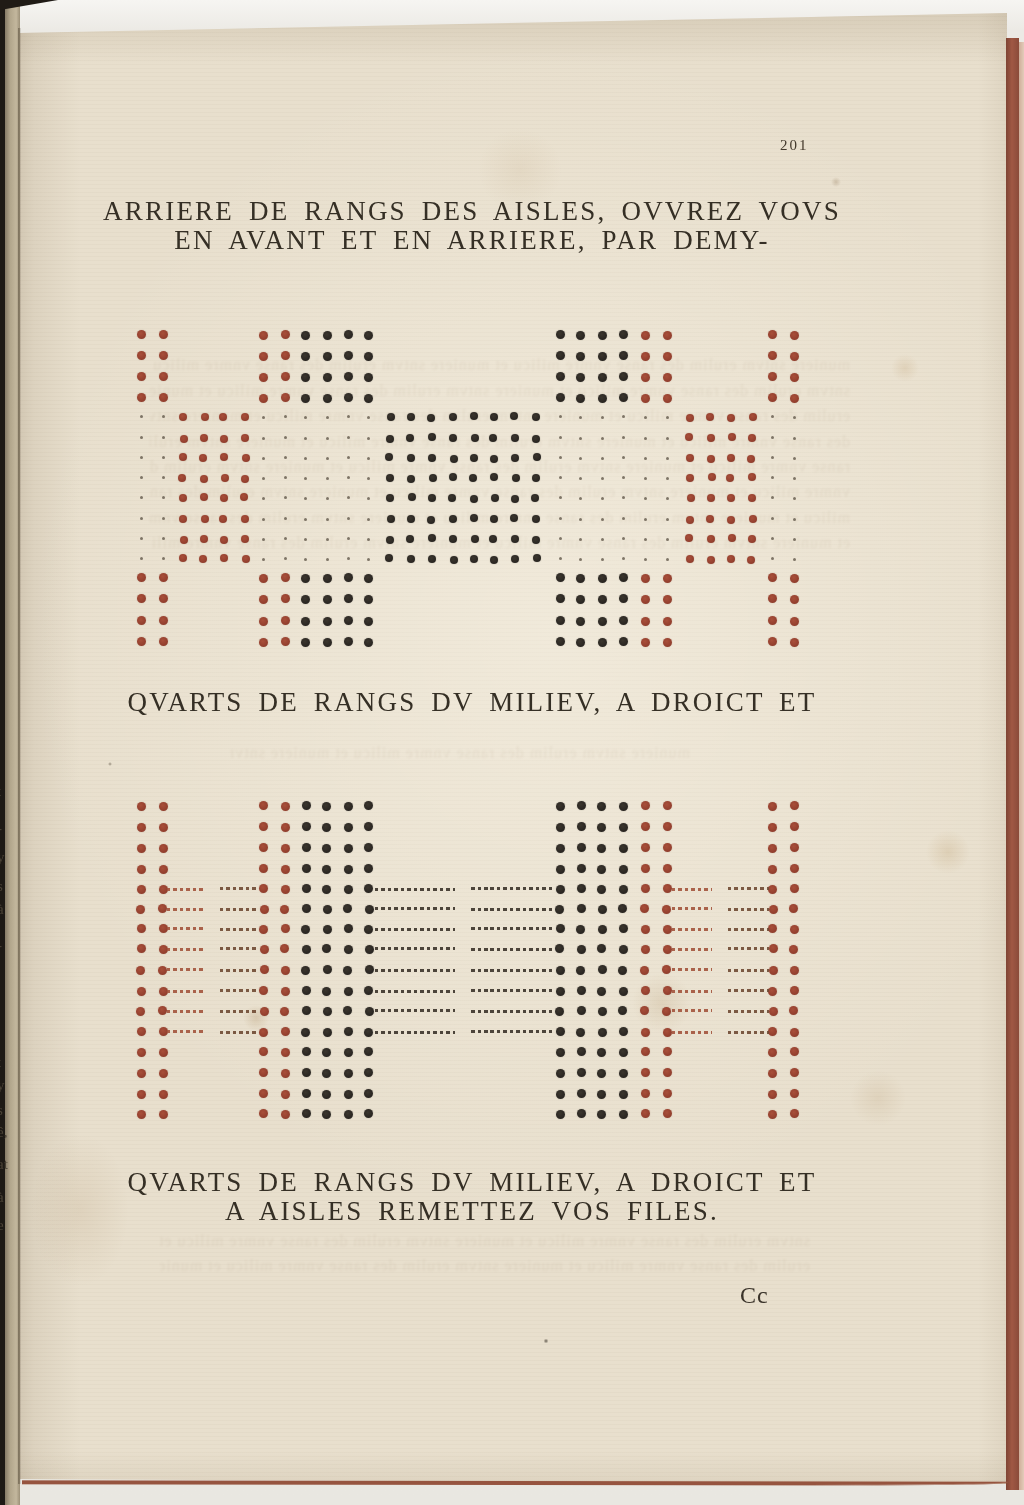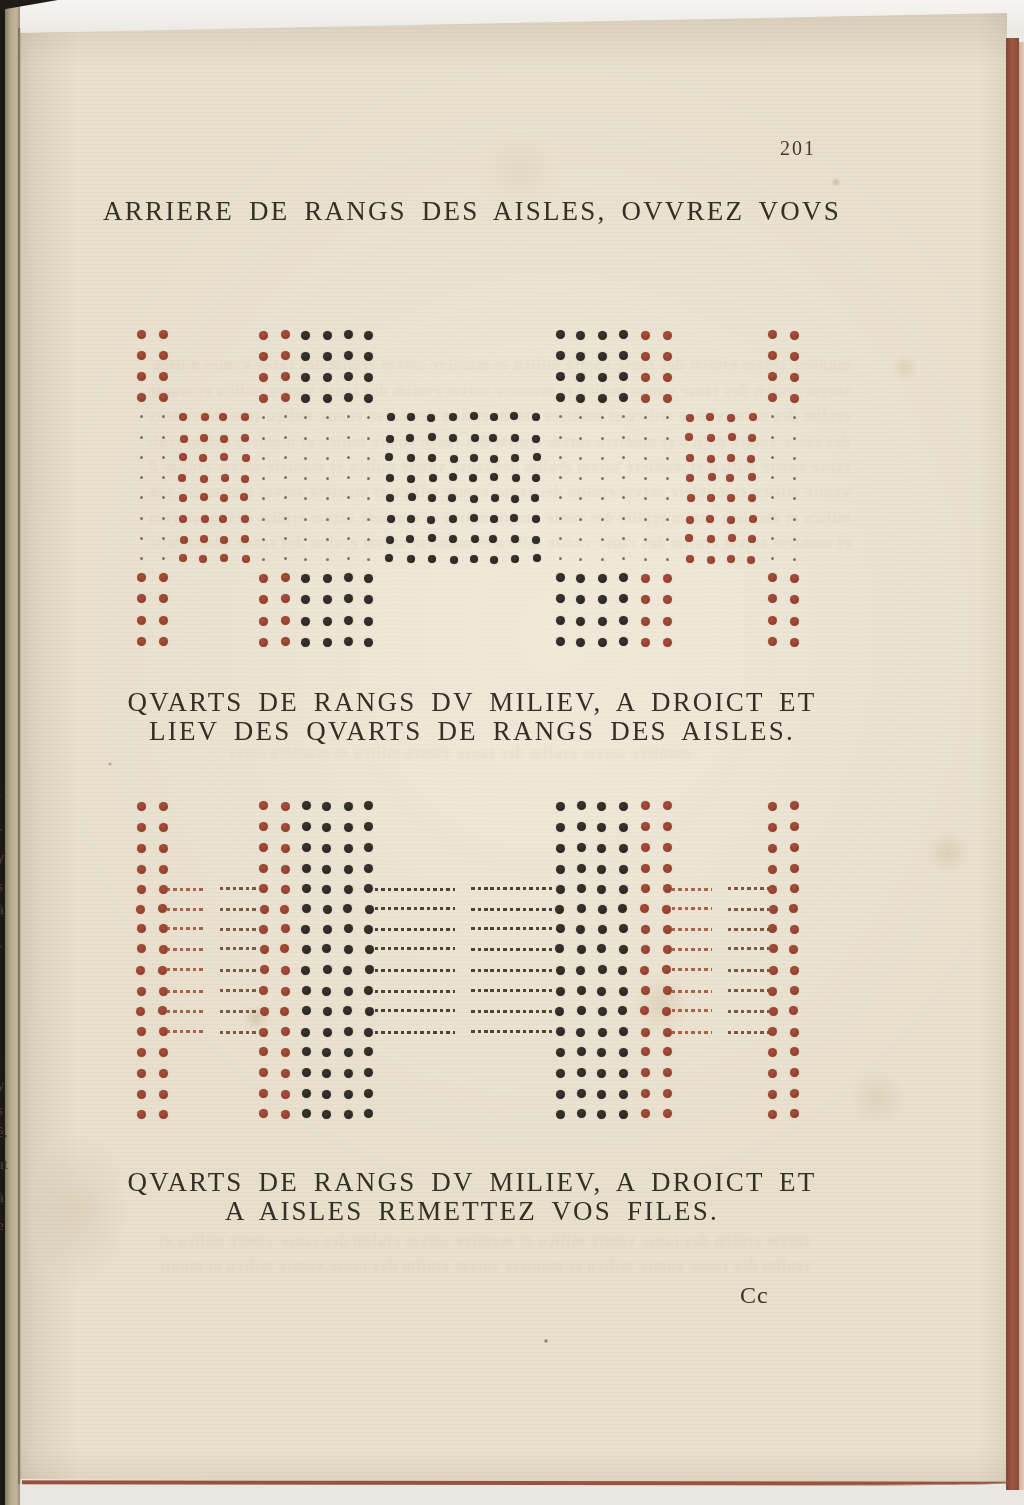--- a/index.html
+++ b/index.html
@@ -40,21 +40,21 @@
       radial-gradient(ellipse 70px 110px at 80px 1210px,rgba(140,100,50,.10),rgba(140,100,50,0) 70%),
       radial-gradient(circle at 546px 1341px,rgba(52,44,34,.70),rgba(52,44,34,0) 2.5px),
       radial-gradient(circle at 110px 764px,rgba(70,58,44,.5),rgba(70,58,44,0) 2px),
       radial-gradient(circle at 836px 182px,rgba(120,90,55,.25),rgba(120,90,55,0) 5px);}
   .ghost{position:absolute;z-index:2;height:20px;overflow:hidden;white-space:nowrap;
          font-size:16px;color:#6b4e2e;opacity:.075;filter:blur(1.2px);transform:scaleX(-1);
          letter-spacing:1px;pointer-events:none;}
   
   .running-head{position:absolute;left:240px;top:131px;width:440px;z-index:3;text-align:center;
         font-size:25px;letter-spacing:7px;word-spacing:16px;color:#3a342a;}
-  .folio{position:absolute;left:780px;top:137px;z-index:3;font-size:20px;letter-spacing:2px;color:#43392c;}
+  .folio{position:absolute;left:780px;top:137px;z-index:3;font-size:15px;letter-spacing:2px;color:#43392c;}
   .heading{position:absolute;left:22px;width:900px;z-index:3;text-align:center;color:#352f25;
         font-size:27px;line-height:29px;letter-spacing:2.2px;word-spacing:6px;}
   .heading-1{top:197px;}
   .heading-2{top:688px;}
   .heading-3{top:1168px;}
   .heading div{white-space:nowrap;}
   .signature{position:absolute;left:740px;top:1282px;z-index:3;font-size:24px;color:#3a332a;letter-spacing:1px;}
   .diagram{position:absolute;inset:0;z-index:3;pointer-events:none;}
   .dot{position:absolute;border-radius:50%;}
   .dot.red{background:radial-gradient(circle at 42% 38%,#a84f3a 0,#933f2e 65%,#7e3526 100%);
@@ -83,20 +83,21 @@
       <div class="ghost" style="left: 150px; top: 534px; width: 700px;">et muniere sntvm erulim des ranse vnmre milicu et muniere sntvm erulim des ranse vnmre milicu et muniere </div>
       <div class="ghost" style="left: 230px; top: 744px; width: 460px;">muniere sntvm erulim des ranse vnmre milicu et muniere sntvm erulim </div>
       <div class="ghost" style="left: 160px; top: 1232px; width: 650px;">sntvm erulim des ranse vnmre milicu et muniere sntvm erulim des ranse vnmre milicu et muniere </div>
       <div class="ghost" style="left: 160px; top: 1257px; width: 650px;">erulim des ranse vnmre milicu et muniere sntvm erulim des ranse vnmre milicu et muniere sntvm </div>
     </div>
 
   <div class="folio">201</div>
 
   <div class="heading heading-1">
     <div>ARRIERE DE RANGS DES AISLES, OVVREZ VOVS</div>
+    <div>EN AVANT ET EN ARRIERE, PAR DEMY-</div>
   </div>
 
   <div id="diagram-1" class="diagram">
       <div class="dot red" style="left: 136.5px; top: 330.15px; width: 9px; height: 9px;"></div>
       <div class="dot red" style="left: 158.5px; top: 329.8px; width: 9px; height: 9px;"></div>
       <div class="dot red" style="left: 258.8px; top: 330.85px; width: 9px; height: 9px;"></div>
       <div class="dot red" style="left: 280.85px; top: 330.15px; width: 9px; height: 9px;"></div>
       <div class="dot black" style="left: 301.15px; top: 331.2px; width: 9px; height: 9px;"></div>
       <div class="dot black" style="left: 323.2px; top: 330.5px; width: 9px; height: 9px;"></div>
       <div class="dot black" style="left: 343.5px; top: 329.8px; width: 9px; height: 9px;"></div>
@@ -474,21 +475,20 @@
       <div class="dot black" style="left: 510.65px; top: 555px; width: 8px; height: 8px;"></div>
       <div class="dot black" style="left: 532.7px; top: 554.3px; width: 8px; height: 8px;"></div>
       <div class="dot red" style="left: 686.35px; top: 554.65px; width: 8px; height: 8px;"></div>
       <div class="dot red" style="left: 706.65px; top: 555.7px; width: 8px; height: 8px;"></div>
       <div class="dot red" style="left: 727px; top: 554.65px; width: 8px; height: 8px;"></div>
       <div class="dot red" style="left: 747.3px; top: 555.7px; width: 8px; height: 8px;"></div>
     </div>
 
   <div class="heading heading-2">
     <div>QVARTS DE RANGS DV MILIEV, A DROICT ET</div>
-    <div>LIEV DES QVARTS DE RANGS DES AISLES.</div>
   </div>
 
   <div id="diagram-2" class="diagram">
       <div class="dot red" style="left: 136.85px; top: 801.85px; width: 9px; height: 9px;"></div>
       <div class="dot red" style="left: 158.85px; top: 801.5px; width: 9px; height: 9px;"></div>
       <div class="dot red" style="left: 259.15px; top: 800.8px; width: 9px; height: 9px;"></div>
       <div class="dot red" style="left: 281.2px; top: 801.85px; width: 9px; height: 9px;"></div>
       <div class="dot black" style="left: 301.5px; top: 801.15px; width: 9px; height: 9px;"></div>
       <div class="dot black" style="left: 321.8px; top: 802.2px; width: 9px; height: 9px;"></div>
       <div class="dot black" style="left: 343.85px; top: 801.5px; width: 9px; height: 9px;"></div>

